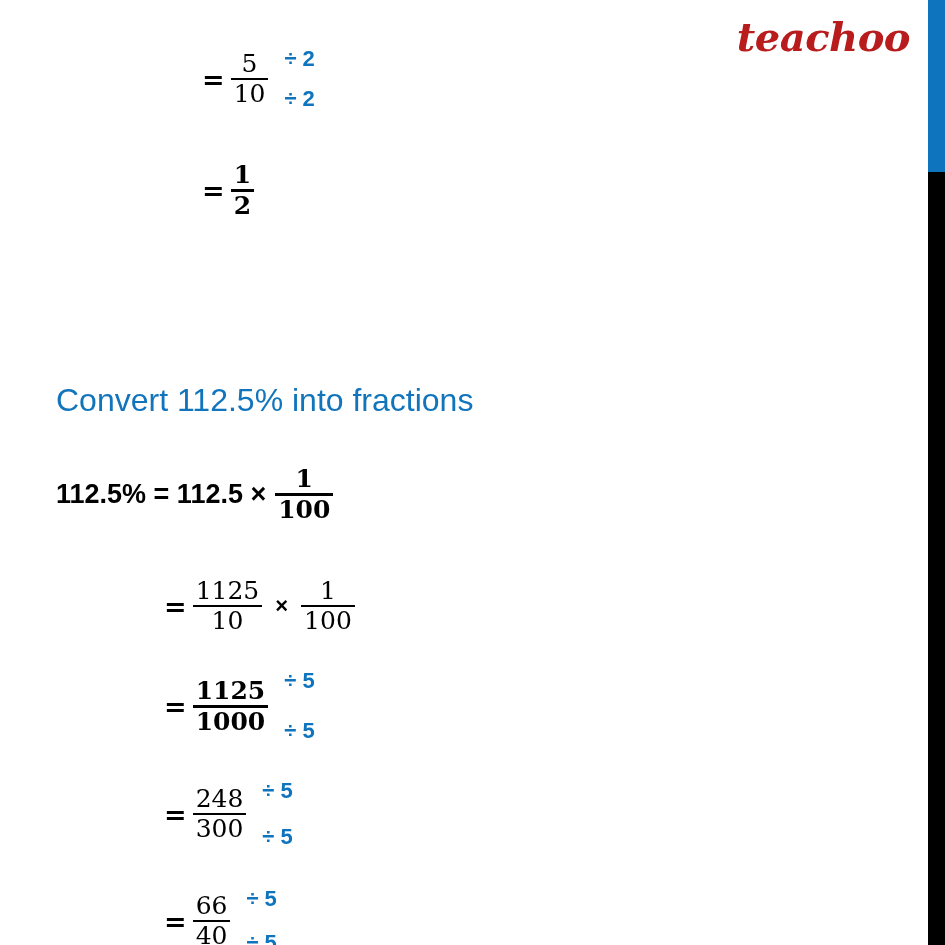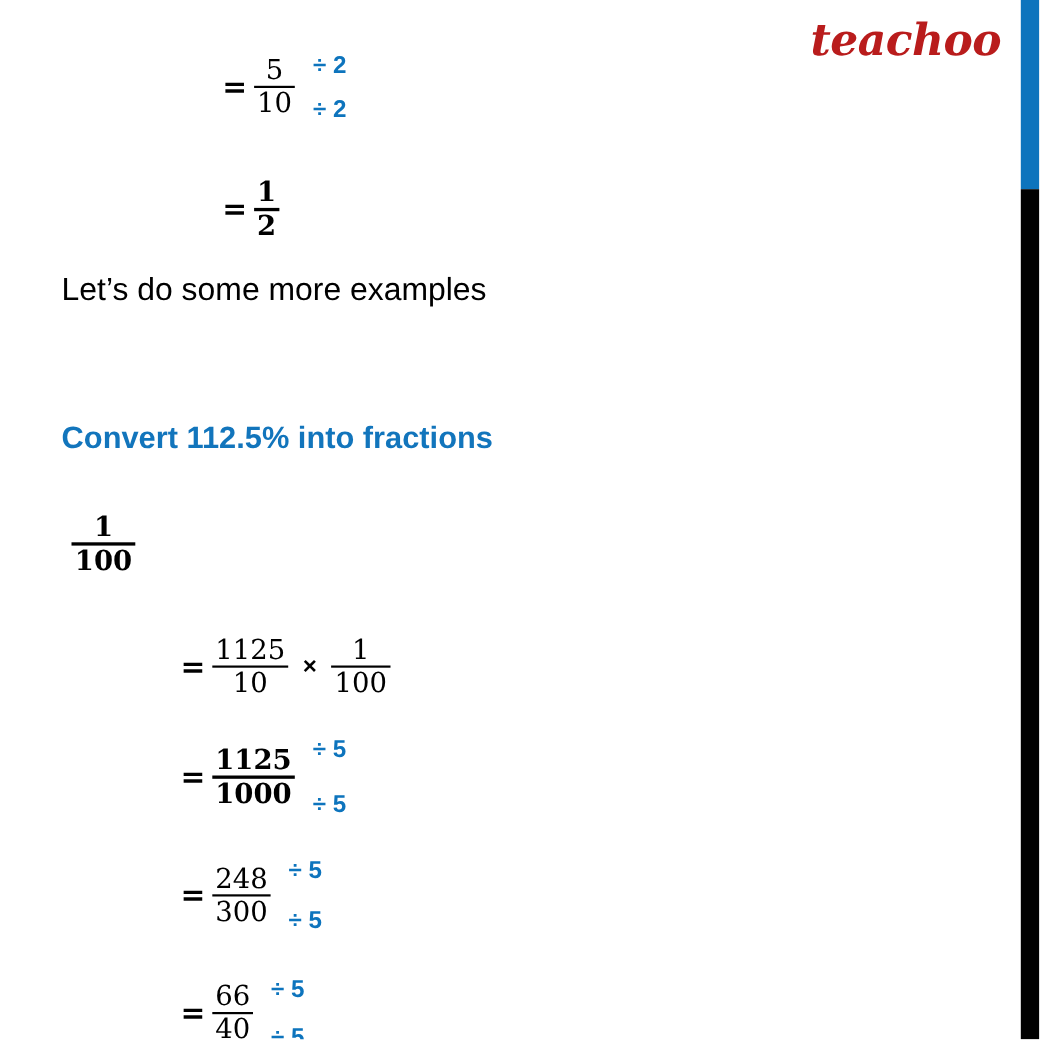--- a/index.html
+++ b/index.html
@@ -114,22 +114,22 @@
     font-weight: normal;
     color: #000000;
     line-height: 1.15;
     white-space: nowrap;
   }
   #heading {
     position: absolute;
     left: 56px;
     top: 382px;
     font-family: "Liberation Sans", sans-serif;
-    font-size: 28px;
-    font-weight: bold;
+    font-size: 32px;
+    font-weight: normal;
     line-height: 1.15;
     white-space: nowrap;
   }
   #intro-eq {
     position: absolute;
     left: 56px;
     top: 466px;
     display: flex;
     align-items: center;
     white-space: nowrap;
@@ -167,25 +167,25 @@
 
   <div class="eq-row" style="left:202px; top:162px;">
     <span class="eqsign-serif">=</span>
     <span class="frac heavy">
       <span class="num">1</span>
       <span class="bar"></span>
       <span class="den">2</span>
     </span>
   </div>
 
-  <div id="prose-line">Let’s do some more examples</div>
 
   <div id="heading" style="color:#1275BC">Convert 112.5% into fractions</div>
 
   <div id="intro-eq">
+    <span class="lead">112.5% = 112.5 ×</span>
     <span class="frac heavy" style="margin-left:9px;">
       <span class="num">1</span>
       <span class="bar"></span>
       <span class="den">100</span>
     </span>
   </div>
 
   <div class="eq-row" style="left:164px; top:578px;">
     <span class="eqsign-serif">=</span>
     <span class="frac light">

